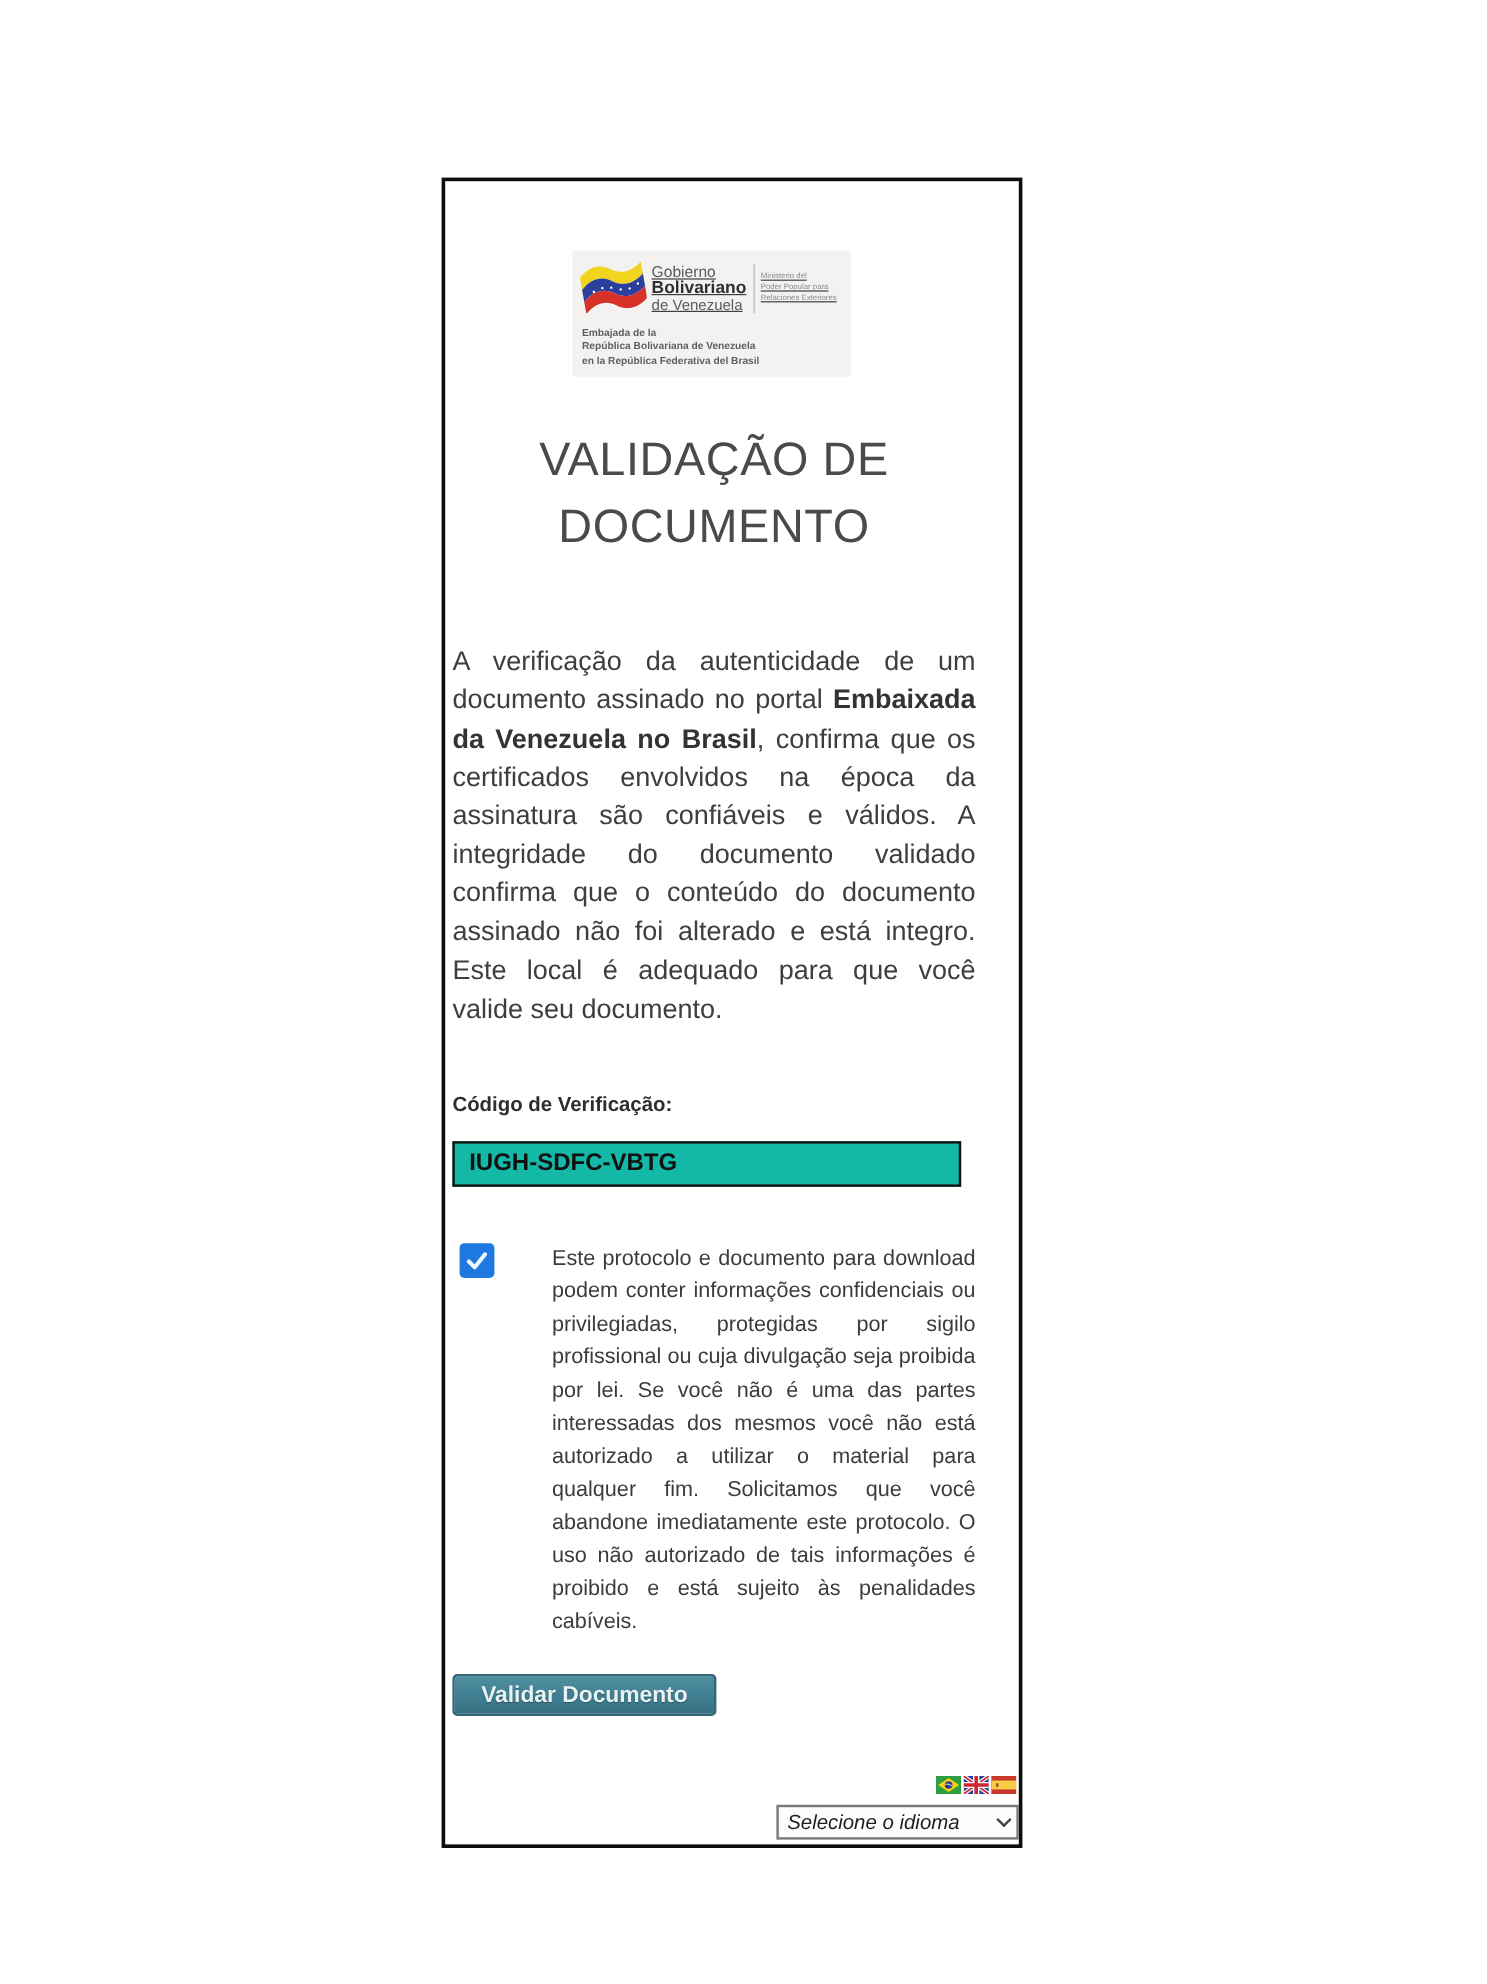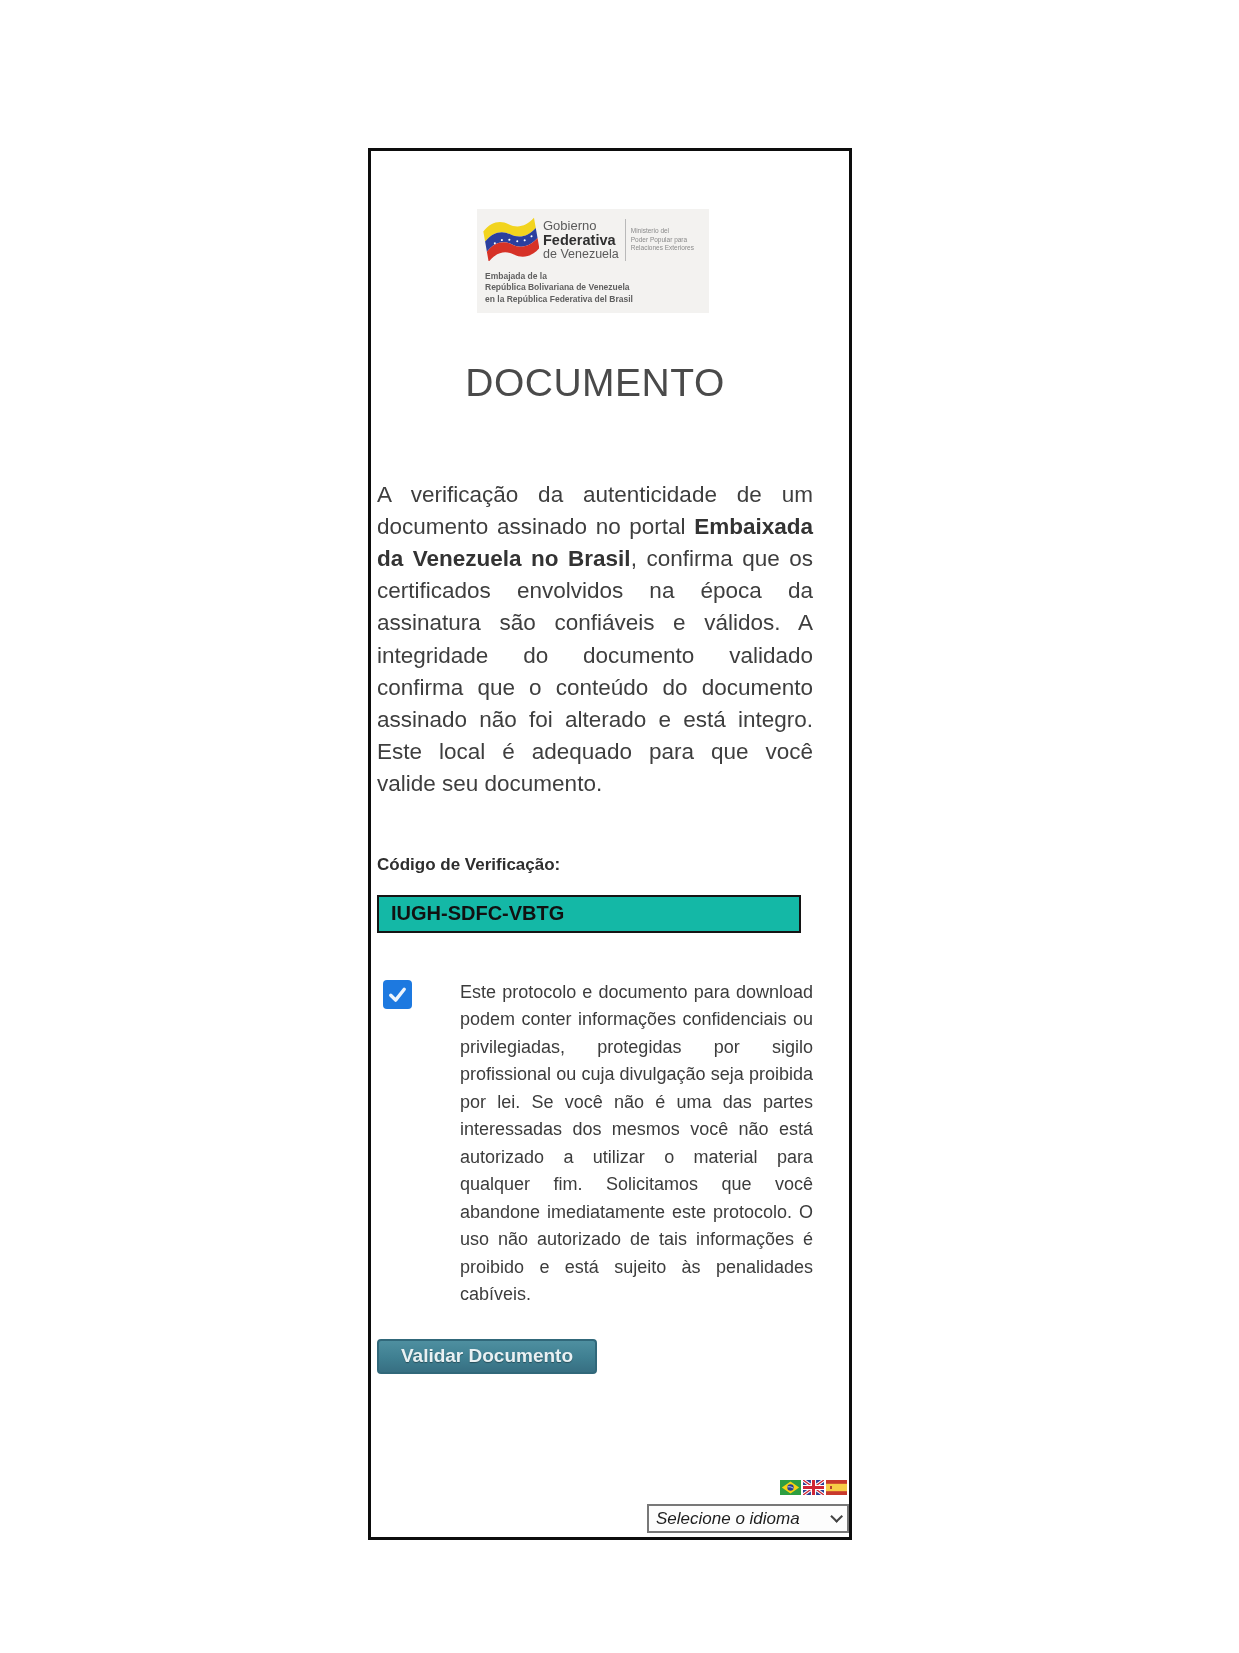--- a/index.html
+++ b/index.html
@@ -21,21 +21,21 @@
     padding: 0 36px 0 6px;
   }
 
   
   .logo-block {
     margin: 58px 0 0 100px;
     width: 232px;
     background: #f3f2f0;
     padding: 6px 8px 8px 6px;
   }
-  .logo-top { display: flex; align-items: center; }
+  .logo-top { display: flex; align-items: center; text-decoration: underline; }
   .logo-flag { flex: 0 0 auto; margin-right: 4px; }
   .gov-text { padding-right: 6px; border-right: 1px solid #b9b9b9; }
   .gov-line1 { font-size: 13px; color: #5a5a5a; line-height: 1.05; }
   .gov-line2 { font-size: 14.5px; color: #2f2f2f; font-weight: bold; line-height: 1.05; }
   .gov-line3 { font-size: 12.5px; color: #5a5a5a; line-height: 1.05; }
   .ministry-text { padding-left: 5px; }
   .ministry-text div { font-size: 6.5px; color: #8a8a8a; line-height: 1.35; }
   .embassy-text { margin-top: 6px; padding-left: 2px; }
   .embassy-text div { font-size: 8.5px; font-weight: bold; color: #5f5f5f; line-height: 1.35; }
 
@@ -172,37 +172,38 @@
               <circle cx="20" cy="24.5" r="1.1" fill="#fff"></circle>
               <circle cx="28" cy="25.5" r="1.1" fill="#fff"></circle>
               <circle cx="36" cy="28.5" r="1.1" fill="#fff"></circle>
               <circle cx="44" cy="29" r="1.1" fill="#fff"></circle>
               <circle cx="52" cy="26" r="1.1" fill="#fff"></circle>
             </g>
           </svg>
         </span>
         <span class="gov-text">
           <div class="gov-line1">Gobierno</div>
-          <div class="gov-line2">Federativa</div>
+          <div class="gov-line2">Bolivariano</div>
           <div class="gov-line3">de Venezuela</div>
         </span>
         <span class="ministry-text">
           <div>Ministerio del</div>
           <div>Poder Popular para</div>
           <div>Relaciones Exteriores</div>
         </span>
       </div>
       <div class="embassy-text">
         <div>Embajada de la</div>
         <div>República Bolivariana de Venezuela</div>
         <div>en la República Federativa del Brasil</div>
       </div>
     </div>
 
     <h1 class="page-title">
+      <div>VALIDAÇÃO DE</div>
       <div>DOCUMENTO</div>
     </h1>
 
     <p class="intro"><span>A verificação da autenticidade de um documento assinado no portal </span><span class="bold">Embaixada da Venezuela no Brasil</span><span>, confirma que os certificados envolvidos na época da assinatura são confiáveis e válidos. A integridade do documento validado confirma que o conteúdo do documento assinado não foi alterado e está integro. Este local é adequado para que você valide seu documento.</span></p>
 
     <div class="code-label">Código de Verificação:</div>
     <div class="code-input">IUGH-SDFC-VBTG</div>
 
     <div class="disclaimer-row">
       <span class="checkbox checked">

